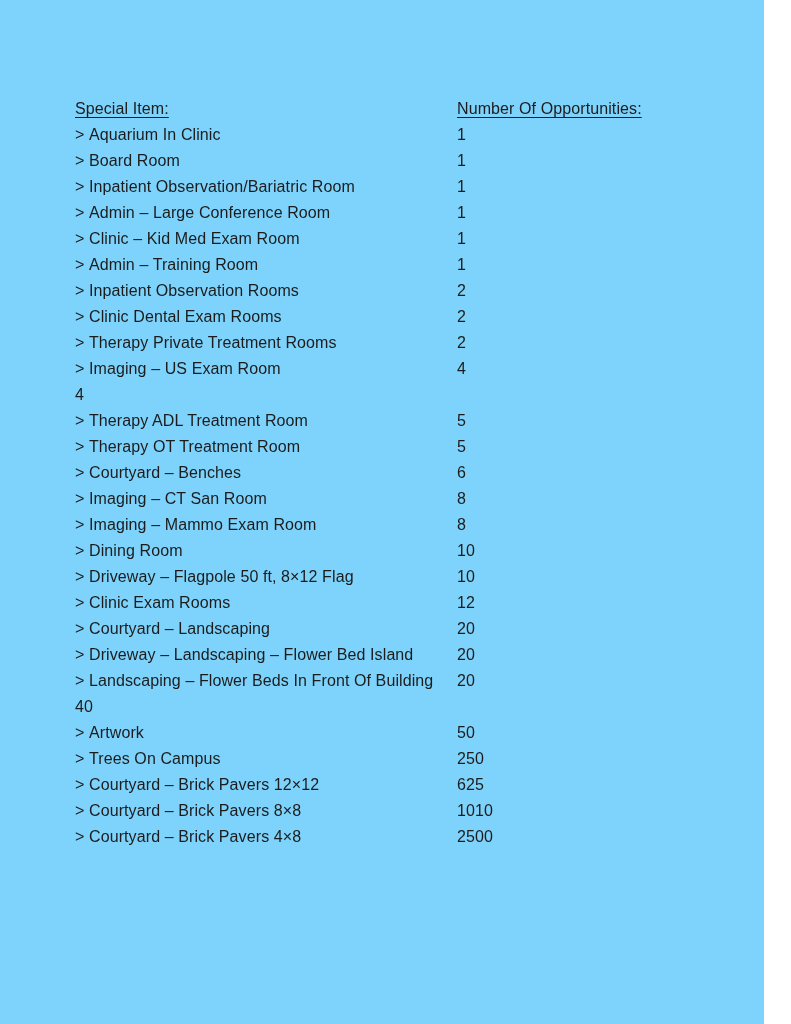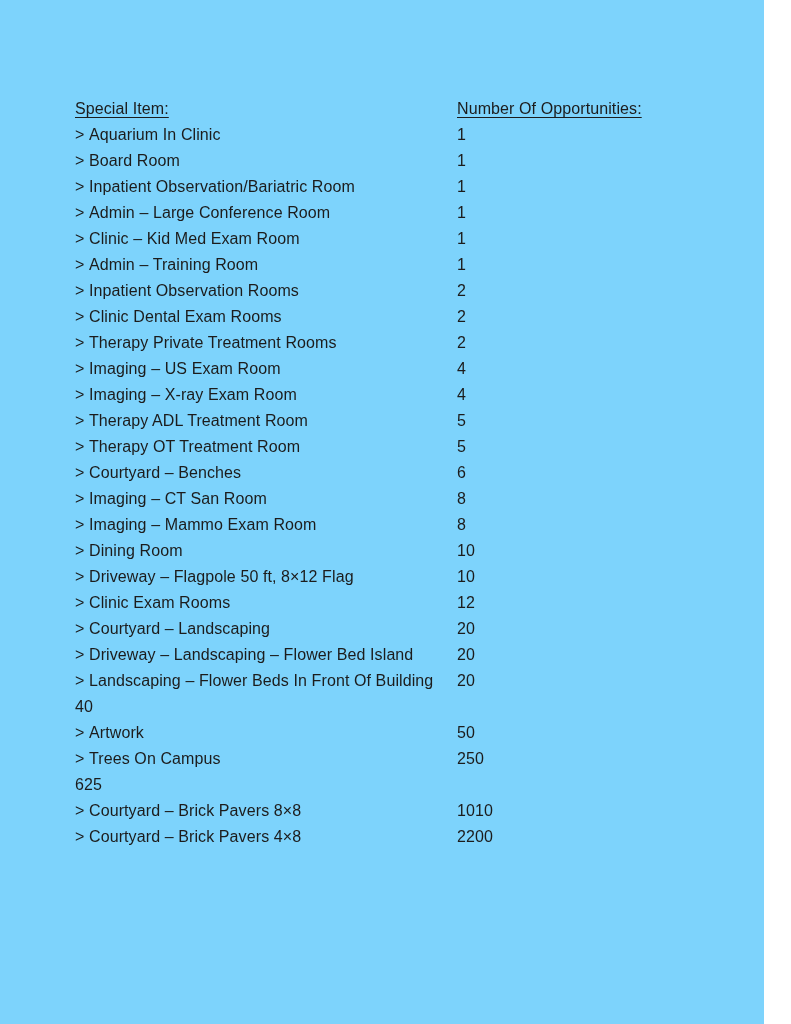--- a/index.html
+++ b/index.html
@@ -153,23 +153,20 @@
   <div class="row">
     <div class="label-cell">
       <span class="bullet">&gt;</span><span>Imaging – US Exam Room</span>
     </div>
     <div class="value-cell">
       <span>4</span>
     </div>
   </div>
 
   <div class="row">
-    <div class="label-cell">
-      <span class="bullet">&gt;</span><span>Imaging – X-ray Exam Room</span>
-    </div>
     <div class="value-cell">
       <span>4</span>
     </div>
   </div>
 
   <div class="row">
     <div class="label-cell">
       <span class="bullet">&gt;</span><span>Therapy ADL Treatment Room</span>
     </div>
     <div class="value-cell">
@@ -286,38 +283,41 @@
   <div class="row">
     <div class="label-cell">
       <span class="bullet">&gt;</span><span>Trees On Campus</span>
     </div>
     <div class="value-cell">
       <span>250</span>
     </div>
   </div>
 
   <div class="row">
+    <div class="label-cell">
+      <span class="bullet">&gt;</span><span>Courtyard – Brick Pavers 12×12</span>
+    </div>
     <div class="value-cell">
       <span>625</span>
     </div>
   </div>
 
   <div class="row">
     <div class="label-cell">
       <span class="bullet">&gt;</span><span>Courtyard – Brick Pavers 8×8</span>
     </div>
     <div class="value-cell">
       <span>1010</span>
     </div>
   </div>
 
   <div class="row">
     <div class="label-cell">
       <span class="bullet">&gt;</span><span>Courtyard – Brick Pavers 4×8</span>
     </div>
     <div class="value-cell">
-      <span>2200</span>
+      <span>2500</span>
     </div>
   </div>
 </div>
 
   </div>
 </div>
 
 </body></html>

